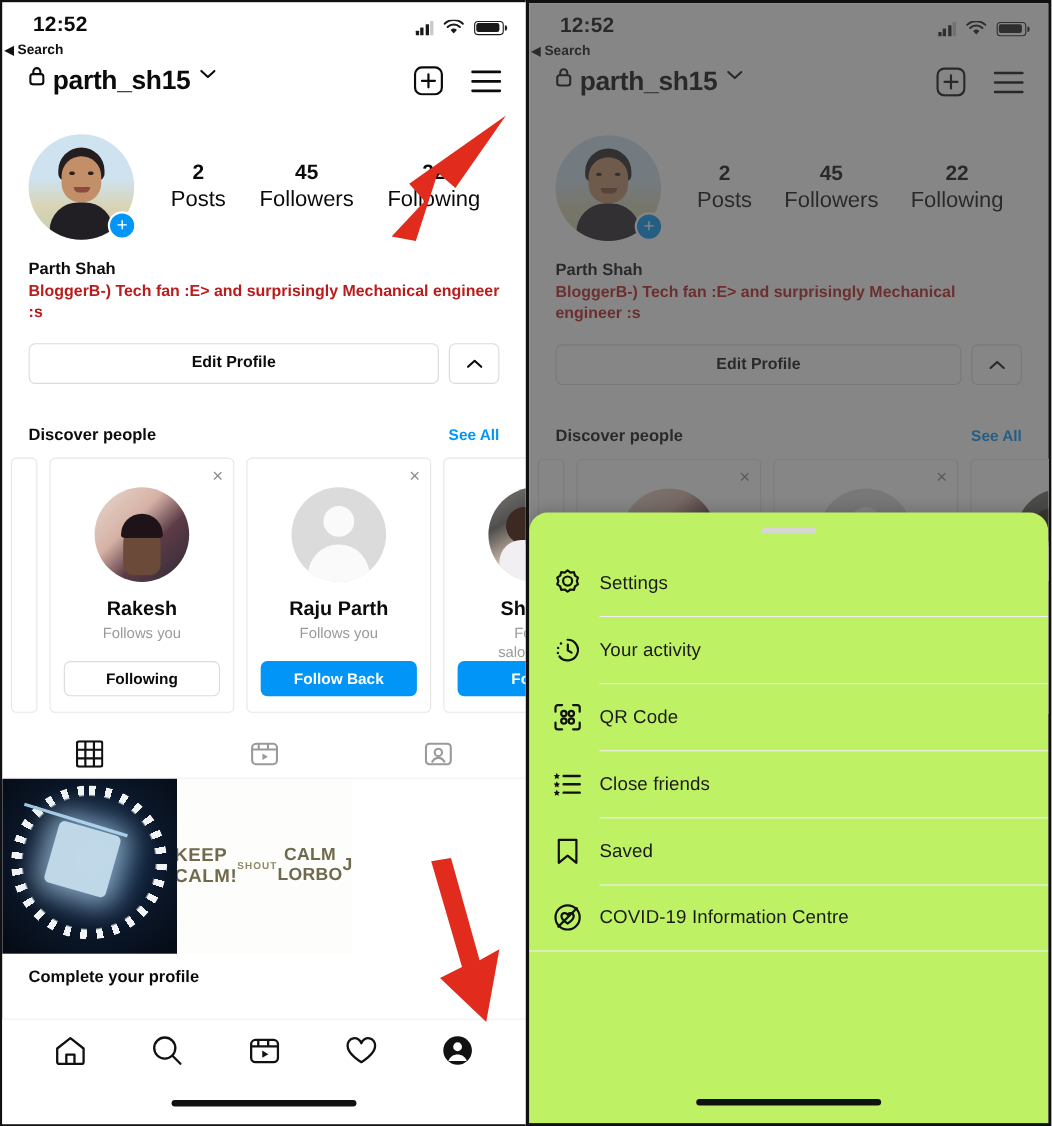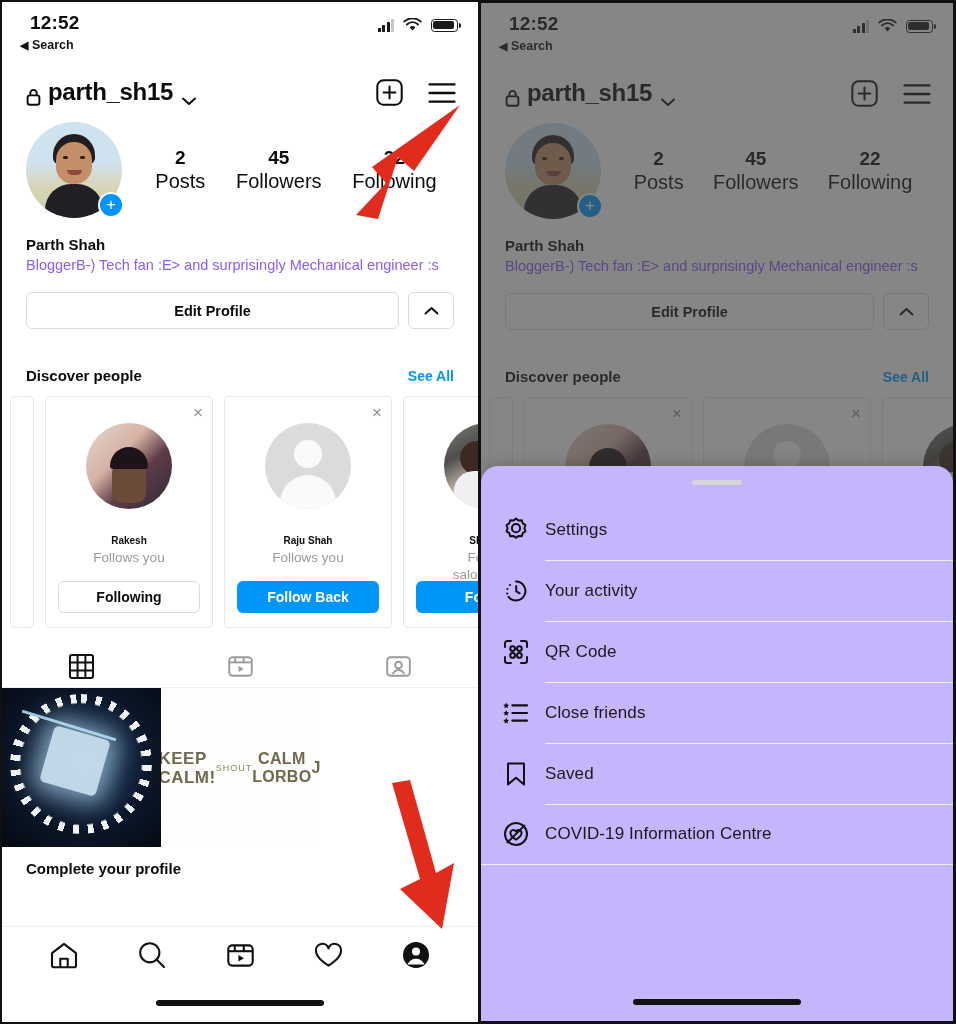--- a/index.html
+++ b/index.html
@@ -12,33 +12,33 @@
   .stage { position: relative; width: 956px; height: 1024px; background:#fff; display:flex; }
 
   
   .panel { position: relative; width: 478px; height: 1024px; background:#fff; overflow:hidden; }
   .panel.right { border-left: 3px solid #111; border-top: 3px solid #111; border-bottom: 3px solid #111; border-right: 3px solid #111; }
   .panel.left  { border-top: 2px solid #111; border-left: 2px solid #111; border-bottom: 2px solid #111; }
 
   
   .statusbar { position:relative; height:56px; padding: 10px 22px 0 28px; }
   .clock { font-size:19px; font-weight:700; color:#0b0b0b; letter-spacing:.2px; }
-  .backlink { position:absolute; left:18px; top:36px; font-size:12.5px; font-weight:700; color:#111; }
+  .backlink { position:absolute; left:2px; top:36px; font-size:12.5px; font-weight:700; color:#111; }
   .backlink .caret { font-size:11px; }
   .sb-icons { position:absolute; right:20px; top:16px; display:flex; align-items:center; gap:9px; }
   .cell { display:flex; align-items:flex-end; gap:1.5px; height:13px; }
   .cell i { display:block; width:3px; background:#1a1a1a; border-radius:.5px; }
   .cell i:nth-child(1){height:4px}.cell i:nth-child(2){height:7px}
   .cell i:nth-child(3){height:10px}.cell i:nth-child(4){height:13px;background:#c9c9c9}
   .batt { width:27px; height:13px; border:1.6px solid #1a1a1a; border-radius:3.5px; position:relative; }
   .batt::after{ content:""; position:absolute; right:-4px; top:3.5px; width:2.3px; height:5px; background:#1a1a1a; border-radius:0 2px 2px 0;}
   .batt i{ position:absolute; left:1.4px; top:1.4px; bottom:1.4px; width:84%; background:#1a1a1a; border-radius:2px;}
 
   
-  .userbar { display:flex; align-items:flex-end; padding: 2px 22px 0 24px; height:48px; }
+  .userbar { display:flex; align-items:flex-start; padding: 2px 22px 0 24px; height:48px; }
   .lock { margin-right:7px; }
   .uname { font-size:24px; font-weight:700; color:#0b0b0b; letter-spacing:-.3px; }
   .chev-dn { margin-left:9px; margin-top:3px; }
   .hdr-right { margin-left:auto; display:flex; align-items:center; gap:25px; }
 
   
   .profrow { display:flex; align-items:center; padding: 16px 26px 0 24px; }
   .avatar-wrap { position:relative; width:96px; height:96px; flex:0 0 auto; }
   .avatar {
     width:96px; height:96px; border-radius:50%; overflow:hidden;
@@ -55,21 +55,21 @@
     position:absolute; right:-2px; bottom:0px; width:26px;height:26px;border-radius:50%;
     background:#0095f6; border:2.5px solid #fff; color:#fff; font-size:17px; line-height:21px; text-align:center; font-weight:400;
   }
   .stats { display:flex; flex:1; justify-content:space-around; padding-left:18px; }
   .stat { text-align:center; }
   .stat .n { font-size:19px; font-weight:700; color:#0b0b0b; line-height:1.15; }
   .stat .l { font-size:20px; color:#0b0b0b; margin-top:1px; }
 
   
   .fullname { font-size:15px; font-weight:700; color:#0b0b0b; padding: 18px 24px 0; }
-  .bio { font-size:14.5px; color:#8b5cf6; padding: 3px 24px 0; line-height:1.34; }
+  .bio { font-size:14.5px; color:#b91c1c; padding: 3px 24px 0; line-height:1.34;font-weight:bold; }
 
   
   .editrow { display:flex; gap:9px; padding: 17px 24px 16px; }
   .btn-edit { flex:1; height:37px; border:1px solid #dbdbdb; border-radius:6px; background:#fff;
               font-size:14.5px; font-weight:700; color:#0b0b0b; display:flex; align-items:center; justify-content:center;}
   .btn-caret { width:46px; height:37px; border:1px solid #dbdbdb; border-radius:6px; background:#fff;
                display:flex; align-items:center; justify-content:center;}
 
   
   .disc-head { display:flex; align-items:baseline; padding: 22px 24px 0; }
@@ -83,21 +83,21 @@
   .cav { width:86px;height:86px;border-radius:50%;margin:10px auto 0; overflow:hidden; position:relative; background:#dbdbdb;}
   .cav.k1{ background: linear-gradient(135deg,#e7d9d2 0%, #d6b2a5 38%, #5c3b46 62%, #2f2b38 100%); }
   .cav.k1::after{content:"";position:absolute;left:26px;top:34px;width:34px;height:46px;background:#6b4a3a;border-radius:17px 17px 10px 10px;}
   .cav.k1::before{content:"";position:absolute;left:24px;top:24px;width:38px;height:22px;background:#1d1319;border-radius:19px 19px 3px 3px;z-index:2;}
   .cav.gen{ background:#dbdbdb; }
   .cav.gen .gh{ position:absolute; left:29px; top:17px; width:28px;height:28px;border-radius:50%; background:#fafafa;}
   .cav.gen .gb{ position:absolute; left:15px; top:52px; width:56px;height:40px;border-radius:28px 28px 0 0; background:#fafafa;}
   .cav.k3{ background:linear-gradient(150deg,#7e7d78 0%,#4f4e4c 30%,#c8b5a6 55%,#e8e4e6 100%); }
   .cav.k3::before{content:"";position:absolute;left:16px;top:18px;width:34px;height:34px;background:#3c2a22;border-radius:50%;}
   .cav.k3::after{content:"";position:absolute;left:10px;top:48px;width:68px;height:44px;background:#f2eff3;border-radius:20px 20px 0 0;}
-  .cname { font-size:10px; font-weight:700; color:#0b0b0b; margin-top:26px; white-space:nowrap; }
+  .cname { font-size:18px; font-weight:700; color:#0b0b0b; margin-top:14px; white-space:nowrap; }
   .csub  { font-size:13.5px; color:#9a9a9a; margin-top:4px; line-height:1.25; white-space:nowrap; }
   .cbtn  { position:absolute; left:12px; right:12px; bottom:14px; height:32px; border-radius:6px;
            display:flex; align-items:center; justify-content:center; font-size:14px; font-weight:700; white-space:nowrap;}
   .cbtn.ghost { border:1px solid #dbdbdb; background:#fff; color:#0b0b0b; }
   .cbtn.blue  { background:#0095f6; color:#fff; }
 
   
   .gridtabs { display:flex; margin-top:17px; border-bottom:1px solid #efefef; }
   .gtab { flex:1; display:flex; align-items:center; justify-content:center; height:42px; }
 
@@ -112,37 +112,37 @@
           mask: radial-gradient(circle, transparent 60%, #000 62%, #000 100%);
           opacity:.95;}
   .gem { position:absolute; left:44px; top:44px; width:58px; height:58px; background:#cfe6f5;
          transform:rotate(16deg); border-radius:5px; box-shadow:0 0 24px 9px rgba(190,225,248,.7); opacity:.92;}
   .needle { position:absolute; left:18px; top:36px; width:98px; height:3px; background:#9fc6e0; transform:rotate(17deg); }
   .post.p2 { background:#fdfdfb; display:flex; flex-direction:row; align-items:center; justify-content:center; color:#6f6a4e; }
   .kkr { width:36px;height:36px;margin-bottom:2px;
          background: radial-gradient(circle at 45% 40%, #c9a227 0%, #8b6f1f 45%, #4b2a63 100%);
          clip-path: polygon(50% 0,78% 16%,92% 46%,66% 100%,34% 100%,8% 46%,22% 16%);}
   .kline1 { font-size:17px; font-weight:700; letter-spacing:.5px; line-height:1.12;}
-  .kline2 { font-size:9px; font-weight:400; letter-spacing:1px; color:#8d886a;}
+  .kline2 { font-size:9px; font-weight:700; letter-spacing:1px; color:#8d886a;}
   .kline3 { font-size:16px; font-weight:700; letter-spacing:.3px; line-height:1.15; text-align:center;}
   .post.p3 { background:#fff; }
 
   .complete { font-size:15px; font-weight:700; color:#0b0b0b; padding:13px 24px 0; }
 
   
   .botnav { position:absolute; left:0; right:0; bottom:0; height:96px; border-top:1px solid #efefef; background:#fff; }
   .navicons { display:flex; align-items:center; height:56px; padding:0 18px; }
   .navitem { flex:1; display:flex; align-items:center; justify-content:center; }
   .homebar { position:absolute; left:50%; transform:translateX(-50%); bottom:16px; width:168px; height:6px; background:#111; border-radius:3px; }
 
   
   .dim { position:absolute; inset:0; background:rgba(60,60,60,.62); z-index:5; }
 
   
-  .sheet { position:absolute; left:0; right:0; bottom:0; top:463px; background:#c4b5fd;
+  .sheet { position:absolute; left:0; right:0; bottom:0; top:463px; background:#bef264;
            border-radius:17px 17px 0 0; z-index:8; padding:0 0 0 0; box-shadow:0 -2px 14px rgba(0,0,0,.18); }
   .grabber { width:50px; height:5px; border-radius:3px; background:#d6d6d6; margin:14px auto 0; }
   .menu { margin-top:14px; }
   .mrow { display:flex; align-items:center; height:61px; padding-left:22px; position:relative; }
   .mrow + .mrow::before { content:""; position:absolute; left:64px; right:0; top:0; height:1px; background:#efefef; }
   .mrow::after { content:""; position:absolute; left:64px; right:0; bottom:0; height:0; }
   .micon { width:42px; flex:0 0 auto; display:flex; align-items:center; }
   .mlabel { font-size:17px; color:#1a1a1a; letter-spacing:.1px; }
   .menu .mrow:last-child { border-bottom:1px solid #efefef; }
 
@@ -255,21 +255,21 @@
         <div class="csub">Follows you</div>
         <div class="cbtn ghost">Following</div>
       </div>
 
       <div class="card">
         <span class="card-x">×</span>
         <div class="cav gen">
             <span class="gh"></span>
             <span class="gb"></span>
           </div>
-        <div class="cname">Raju Shah</div>
+        <div class="cname">Raju Parth</div>
         <div class="csub">Follows you</div>
         <div class="cbtn blue">Follow Back</div>
       </div>
 
       <div class="card">
 
         <div class="cav k3"></div>
         <div class="cname">Shah M</div>
         <div class="csub" style="white-space:pre-line">Follow
 saloni.shah</div>

